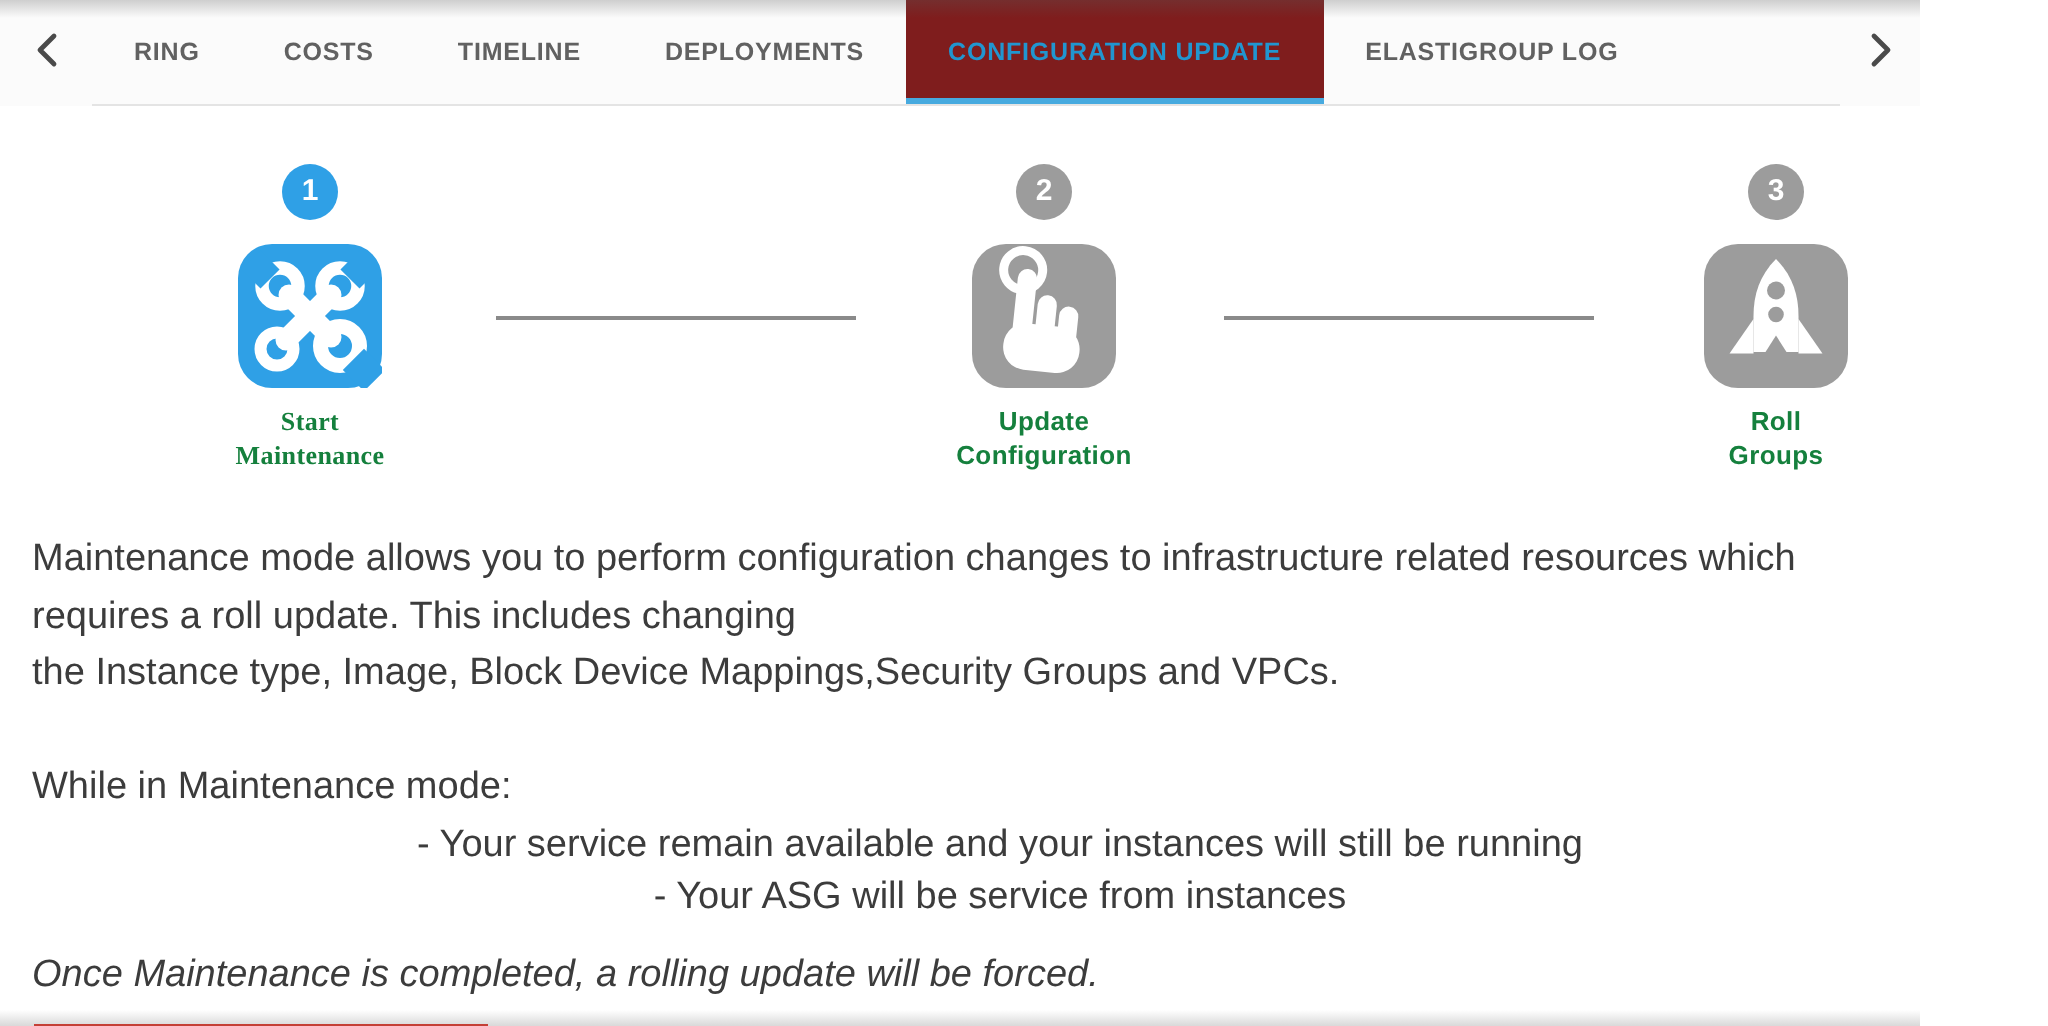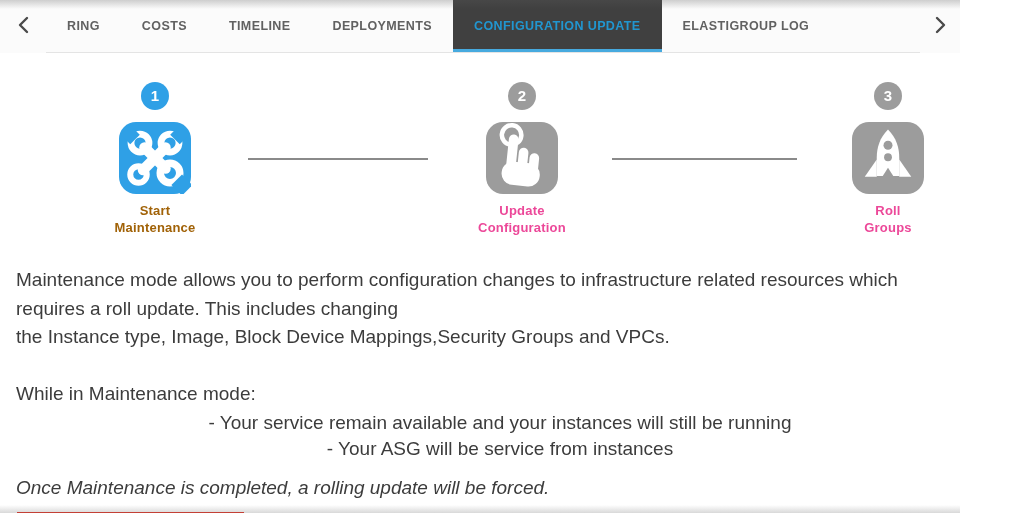--- a/index.html
+++ b/index.html
@@ -32,21 +32,21 @@
   .tabs {
     flex:1; display:flex; align-items:stretch; border-bottom:1px solid #e4e4e4;
     overflow:hidden;
   }
   .tab {
     display:flex; align-items:center; padding:0 21px;
     font-size:12.5px; font-weight:700; letter-spacing:0.4px; color:#616161;
     white-space:nowrap; cursor:pointer;
   }
   .tab.active {
-    background:#404040; color:#2196d0;
+    background:#7f1d1d; color:#2196d0;
     box-shadow: inset 0 -3px 0 #47aadf;
   }
   
   .wizard { position:relative; margin-top:29px; height:158px; }
   .connector { position:absolute; top:76px; height:2px; background:#8a8a8a; }
   .connector-1 { left:248px; width:180px; }
   .connector-2 { left:612px; width:185px; }
   .step { position:absolute; top:0; width:170px; text-align:center; }
   .step-1 { left:70px; } .step-2 { left:437px; } .step-3 { left:803px; }
   .badge {
@@ -55,23 +55,23 @@
   }
   .tile {
     width:72px; height:72px; border-radius:17px; margin:12px auto 0;
     display:flex; align-items:center; justify-content:center;
   }
   .step-label {
     margin-top:9px; font-size:13px; font-weight:700; line-height:16.5px;
     letter-spacing:0.2px; white-space:pre-line;
   }
   .step.active .badge, .step.active .tile { background:#2fa0e6; }
-  .step.active .step-label { color:#a16207; }
+  .step.active .step-label { color:#15803d;font-family:Liberation Serif, serif; }
   .step.pending .badge, .step.pending .tile { background:#9c9c9c; }
-  .step.pending .step-label { color:#ec4899; }
+  .step.pending .step-label { color:#15803d; }
   
   .copy { padding:0 16px; margin-top:26px; color:#3c3c3c; }
   .copy p { font-size:19px; }
   .para1 { line-height:28.5px; white-space:pre-line; }
   .mode-header { margin-top:31px; line-height:22px; }
   .bullet { padding-left:40px; line-height:26px;text-align:center; }
   .bullet-first { margin-top:5px; }
   .para2 { margin-top:15px; line-height:22px;font-style:italic; }
   
   .annotation {

